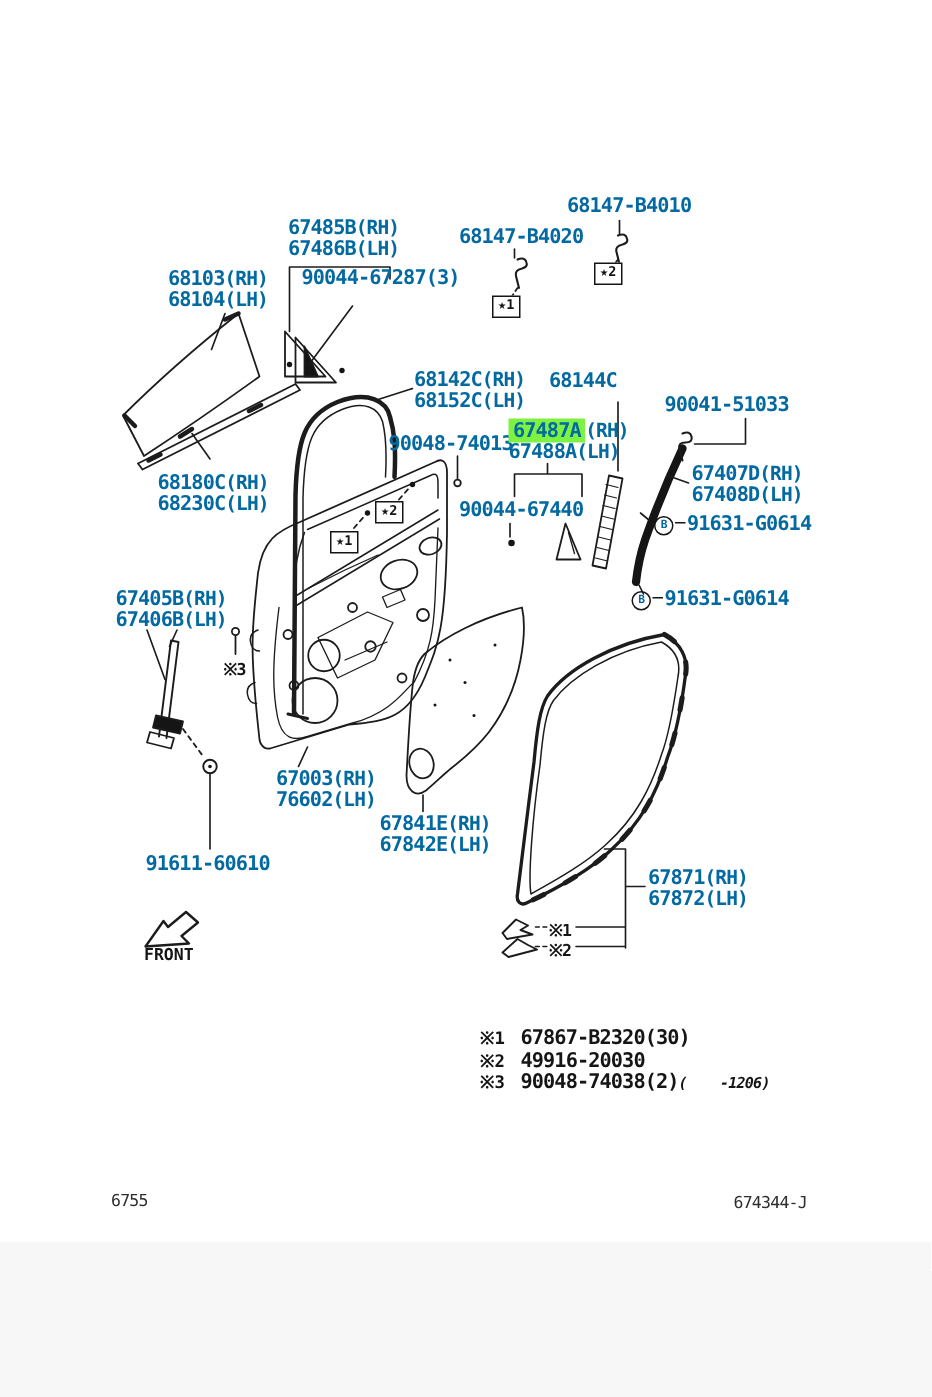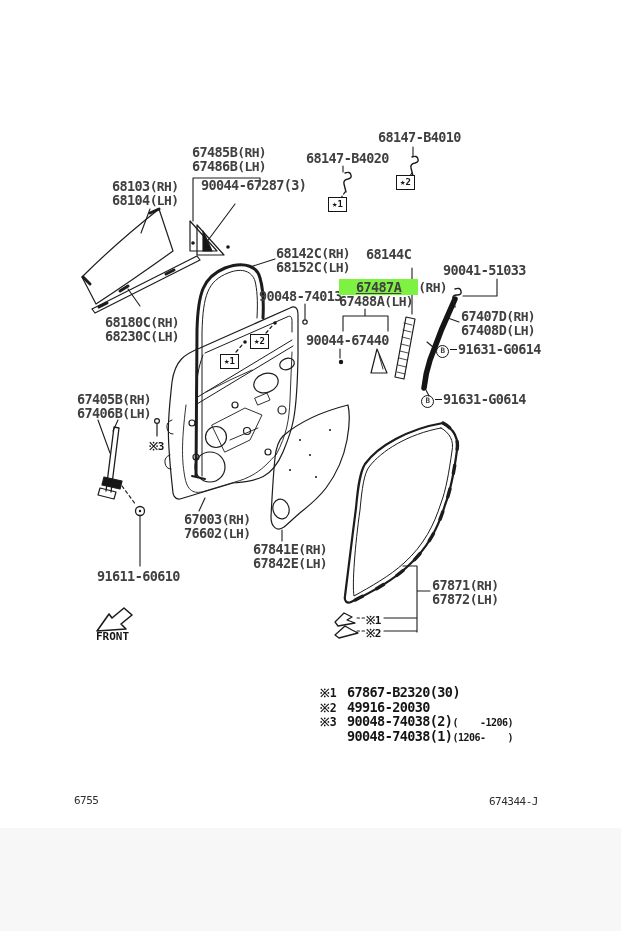--- a/index.html
+++ b/index.html
@@ -1,34 +1,34 @@
 <!DOCTYPE html>
 <html><head>
 <meta charset="utf-8">
 <style>
   html,body{margin:0;padding:0;background:#ffffff;}
   .stage{position:relative;width:621px;height:931px;background:#ffffff;
          font-family:"DejaVu Sans Mono","Liberation Mono",monospace;overflow:hidden;}
   .art{position:absolute;left:0;top:0;}
-  .lbl{position:absolute;font-weight:bold;color:#404040;font-size:13.5px;
+  .lbl{position:absolute;font-weight:bold;color:#0369a1;font-size:13.5px;
        letter-spacing:-0.6px;line-height:13.5px;white-space:nowrap;}
   .lbl .sfx{font-size:13px;letter-spacing:-0.6px;}
   .mark{position:absolute;font-weight:bold;color:#151515;font-size:11px;
         letter-spacing:-0.5px;white-space:nowrap;}
   .starbox{position:absolute;border:1.6px solid #151515;background:#fff;color:#151515;
            font-weight:bold;font-size:9px;line-height:11px;padding:1px 3px;white-space:nowrap;}
   .cb{display:inline-block;width:11px;height:11px;border:1.3px solid #151515;border-radius:50%;
       font-size:7.5px;line-height:10px;text-align:center;font-weight:bold;vertical-align:1px;}
   .dash{display:inline-block;width:7px;border-top:1.6px solid #151515;vertical-align:4px;margin:0 1px;}
-  .hl{padding:0 17px;text-decoration:underline;}
+  .hl{padding:0 3px;}
   .notes{position:absolute;left:320px;top:684px;color:#151515;font-weight:bold;}
   .notes .row{display:flex;height:14.5px;align-items:baseline;}
   .notes .nmark{width:27px;font-size:11.5px;}
   .notes .npart{font-size:13.5px;letter-spacing:-0.6px;white-space:pre;}
-  .notes .nrange{font-size:10px;letter-spacing:-0.5px;white-space:pre;}
+  .notes .nrange{font-size:10px;letter-spacing:-0.5px;white-space:pre;font-style:italic;}
   .pgcode{position:absolute;font-size:11px;font-weight:normal;color:#2e2e2e;letter-spacing:-0.5px;}
   .botband{position:absolute;left:0;top:828px;width:621px;height:103px;background:#f7f7f7;}
 </style>
 </head>
 <body>
 
 <div class="stage">
   <div class="botband"></div>
 
   <svg class="art" width="621" height="931" viewBox="0 0 621 931">
@@ -291,25 +291,20 @@
     <div class="row">
       <span class="nmark">※2</span>
         <span class="npart">49916-20030</span>
         <span class="nrange"></span>
     </div>
     <div class="row">
       <span class="nmark">※3</span>
         <span class="npart">90048-74038(2)</span>
         <span class="nrange">(    -1206)</span>
     </div>
-    <div class="row">
-      <span class="nmark"></span>
-        <span class="npart">90048-74038(1)</span>
-        <span class="nrange">(1206-    )</span>
-    </div>
   </div>
 
   <div class="pgcode" style="left:74px;top:794px">
     <span>6755</span>
   </div>
   <div class="pgcode" style="left:489px;top:795px">
     <span>674344-J</span>
   </div>
 </div>
 

